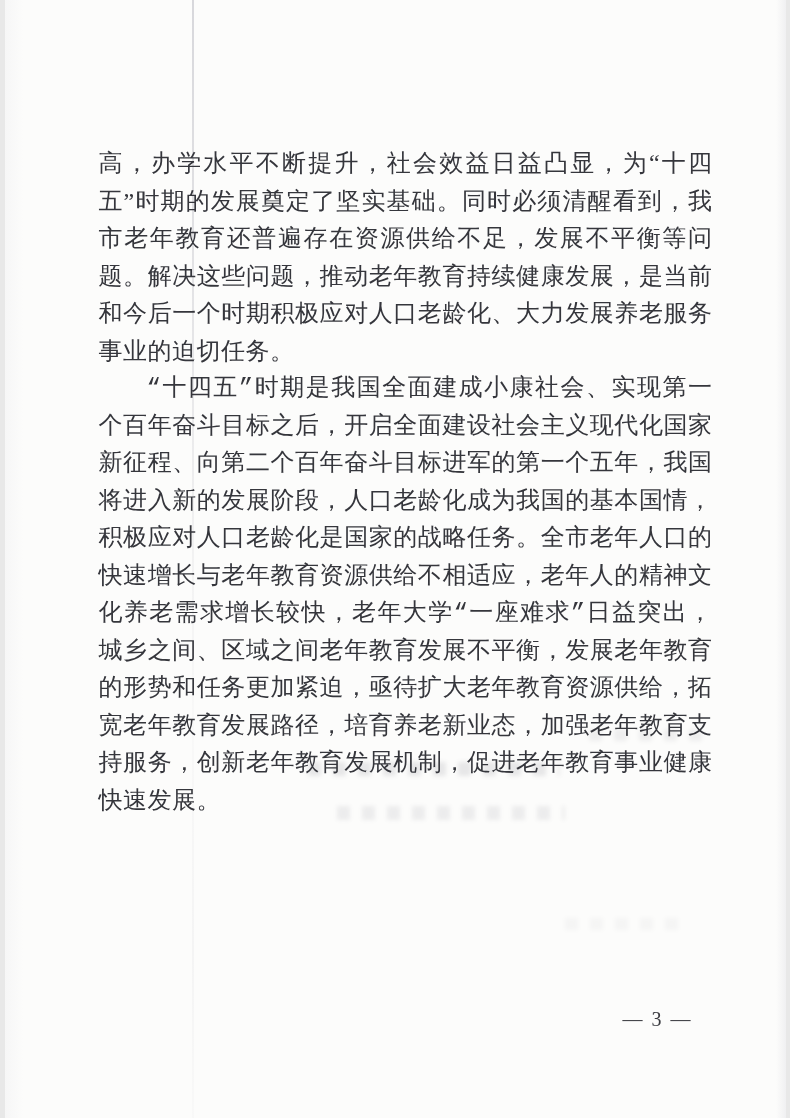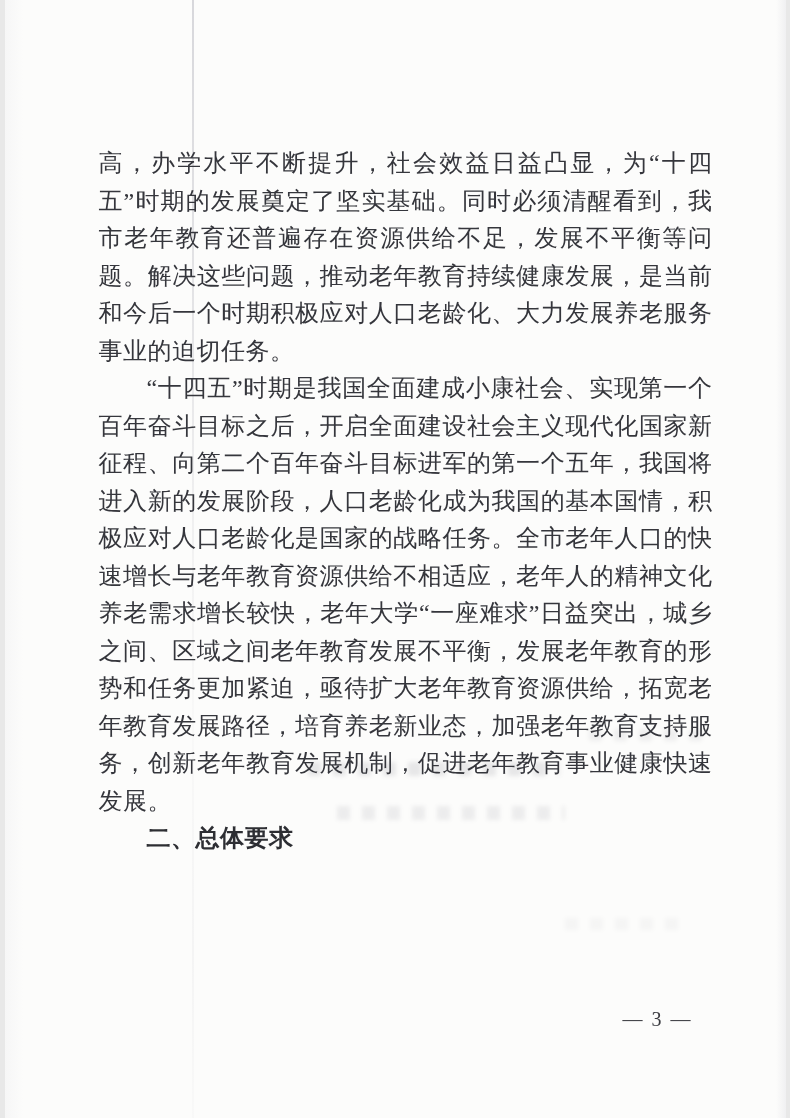--- a/index.html
+++ b/index.html
@@ -44,20 +44,21 @@
     font-size: 24px;
     line-height: 37.5px;
     text-align: justify;
     letter-spacing: 0.5px;
   }
   .content p {
     margin: 0;
   }
   .para-indent {
     text-indent: 2em;
+    font-family: Liberation Mono, monospace;
   }
   .section-heading {
     text-indent: 2em;
     font-weight: bold;
     color: #2d2e33;
   }
   .subsection-heading {
     text-indent: 2em;
   }
   .page-number {
@@ -93,18 +94,17 @@
   <div class="fold-line"></div>
 
   <div class="ghost ghost-1"></div>
   <div class="ghost ghost-2"></div>
   <div class="ghost ghost-3"></div>
   <div class="ghost ghost-4"></div>
 
   <div class="content">
     <p class="para">高，办学水平不断提升，社会效益日益凸显，为“十四五”时期的发展奠定了坚实基础。同时必须清醒看到，我市老年教育还普遍存在资源供给不足，发展不平衡等问题。解决这些问题，推动老年教育持续健康发展，是当前和今后一个时期积极应对人口老龄化、大力发展养老服务事业的迫切任务。</p>
     <p class="para-indent">“十四五”时期是我国全面建成小康社会、实现第一个百年奋斗目标之后，开启全面建设社会主义现代化国家新征程、向第二个百年奋斗目标进军的第一个五年，我国将进入新的发展阶段，人口老龄化成为我国的基本国情，积极应对人口老龄化是国家的战略任务。全市老年人口的快速增长与老年教育资源供给不相适应，老年人的精神文化养老需求增长较快，老年大学“一座难求”日益突出，城乡之间、区域之间老年教育发展不平衡，发展老年教育的形势和任务更加紧迫，亟待扩大老年教育资源供给，拓宽老年教育发展路径，培育养老新业态，加强老年教育支持服务，创新老年教育发展机制，促进老年教育事业健康快速发展。</p>
-    <p class="section-heading">二、总体要求</p>
   </div>
 
   <div class="page-number">— 3 —</div>
 
 </div>
 
 </body></html>

